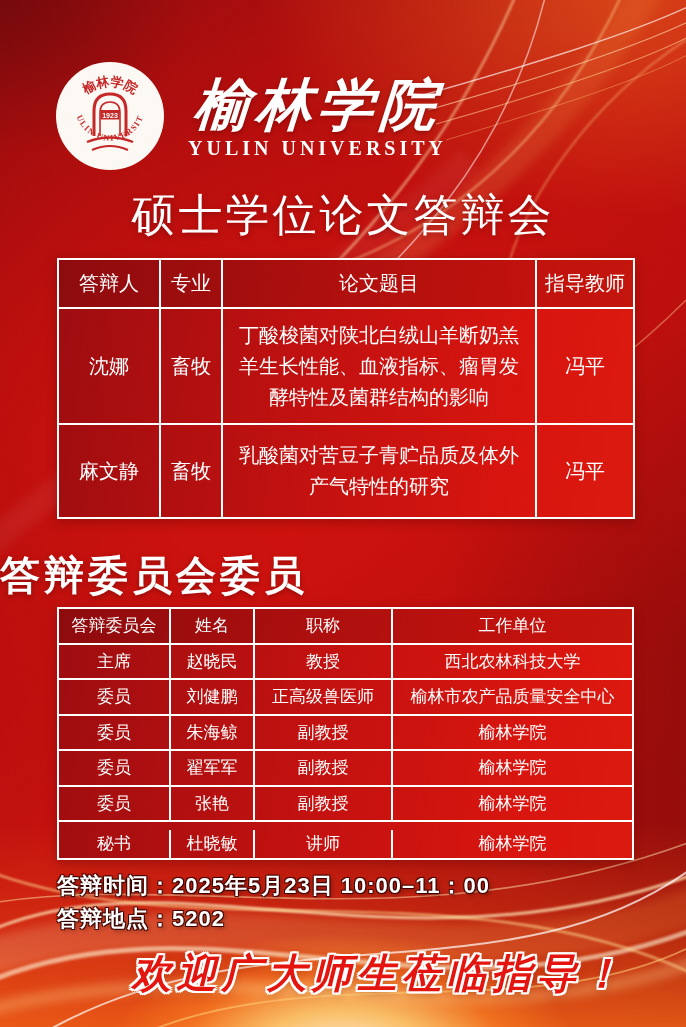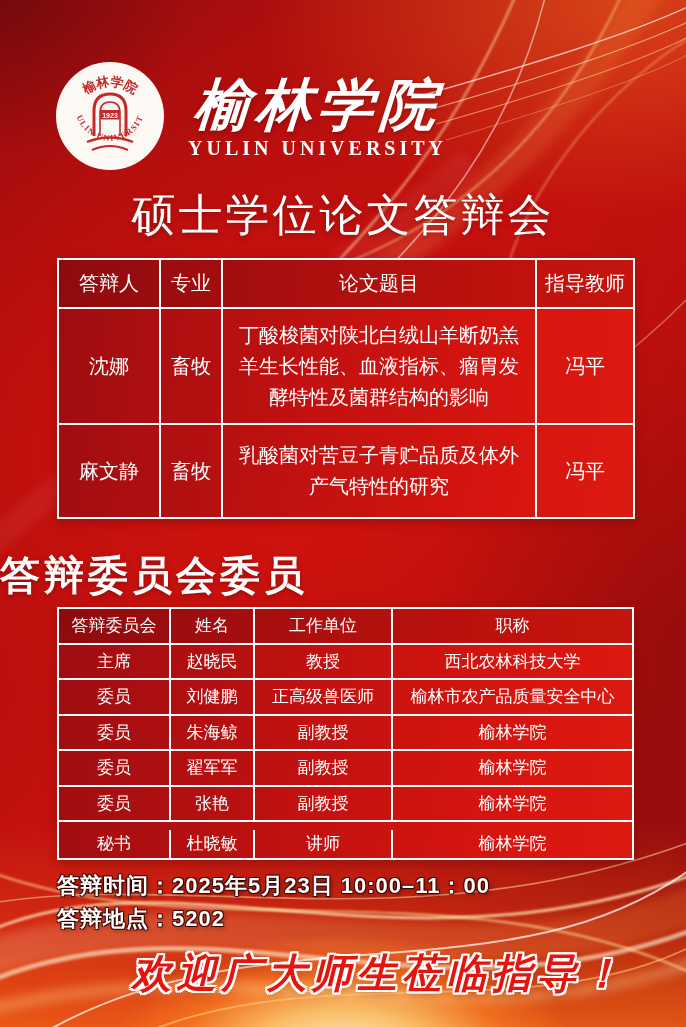--- a/index.html
+++ b/index.html
@@ -172,22 +172,22 @@
     <div class="c">畜牧</div>
     <div class="c thesis">乳酸菌对苦豆子青贮品质及体外产气特性的研究</div>
     <div class="c">冯平</div>
   </div>
 
   <h2 class="committee-title">答辩委员会委员</h2>
 
   <div class="tbl tbl2">
     <div class="c hd">答辩委员会</div>
     <div class="c hd">姓名</div>
+    <div class="c hd">职称</div>
     <div class="c hd">工作单位</div>
-    <div class="c hd">职称</div>
 
     <div class="c">主席</div>
     <div class="c">赵晓民</div>
     <div class="c">教授</div>
     <div class="c">西北农林科技大学</div>
 
     <div class="c">委员</div>
     <div class="c">刘健鹏</div>
     <div class="c">正高级兽医师</div>
     <div class="c">榆林市农产品质量安全中心</div>

